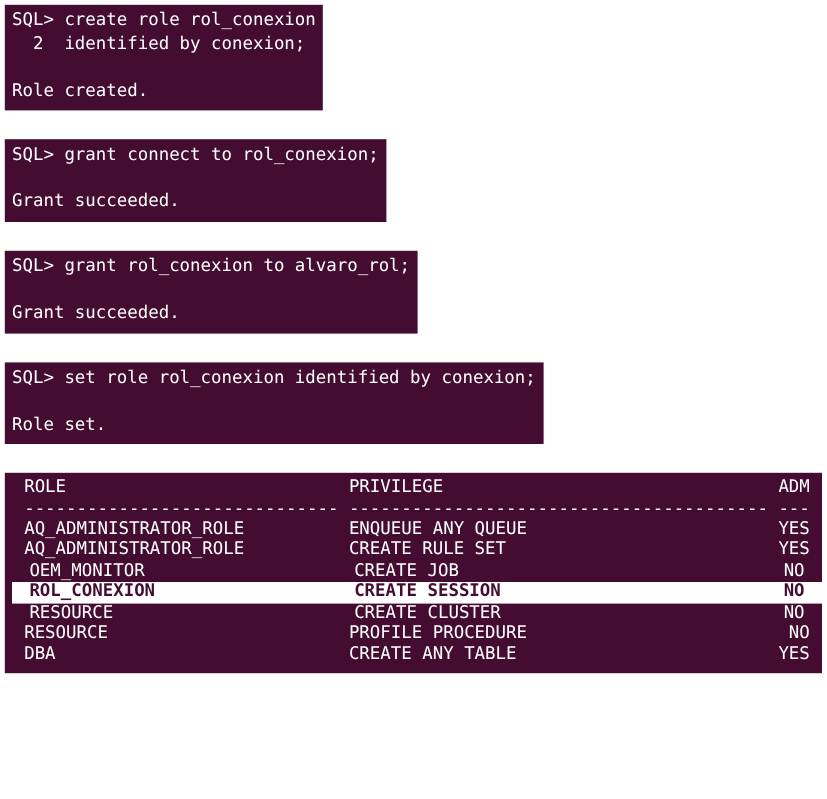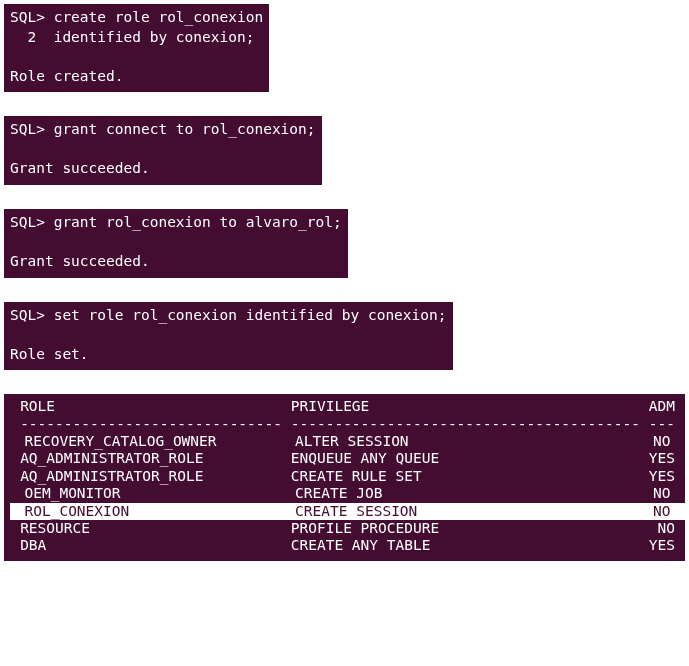--- a/index.html
+++ b/index.html
@@ -26,20 +26,21 @@
       color: #ffffff;
       padding: 4px 0px 6px 6px;
       line-height: 1.2;
     }
     .trow {
       white-space: pre;
     }
     .highlight {
       background: #ffffff;
       color: #440c31;
+      font-weight: bold;
     }
     .prompt { }
   </style>
 </head>
 <body>
 
 
 
 
 <div class="terminal-block"><span class="prompt">SQL&gt; create role rol_conexion</span>
@@ -64,24 +65,24 @@
 <div class="terminal-block"><span>SQL&gt; set role rol_conexion identified by conexion;</span>
 <span></span>
 <span>Role set.</span></div>
 <br>
 
 
 <div class="table-block wide">
 <div class="trow" id="thdr">ROLE                           PRIVILEGE                                ADM</div>
 <div class="trow" id="trule">------------------------------ ---------------------------------------- ---</div>
 <div id="tbody">
-      <div class="trow">RECOVERY_CATALOG_OWNER         ALTER SESSION                            NO</div>
       <div class="trow">AQ_ADMINISTRATOR_ROLE          ENQUEUE ANY QUEUE                        YES</div>
       <div class="trow">AQ_ADMINISTRATOR_ROLE          CREATE RULE SET                          YES</div>
       <div class="trow">OEM_MONITOR                    CREATE JOB                               NO</div>
       <div class="trow highlight">ROL_CONEXION                   CREATE SESSION                           NO</div>
+      <div class="trow">RESOURCE                       CREATE CLUSTER                           NO</div>
       <div class="trow">RESOURCE                       PROFILE PROCEDURE                         NO</div>
       <div class="trow">DBA                            CREATE ANY TABLE                         YES</div>
     </div>
 </div>
 
 
 
 
 </body></html>

